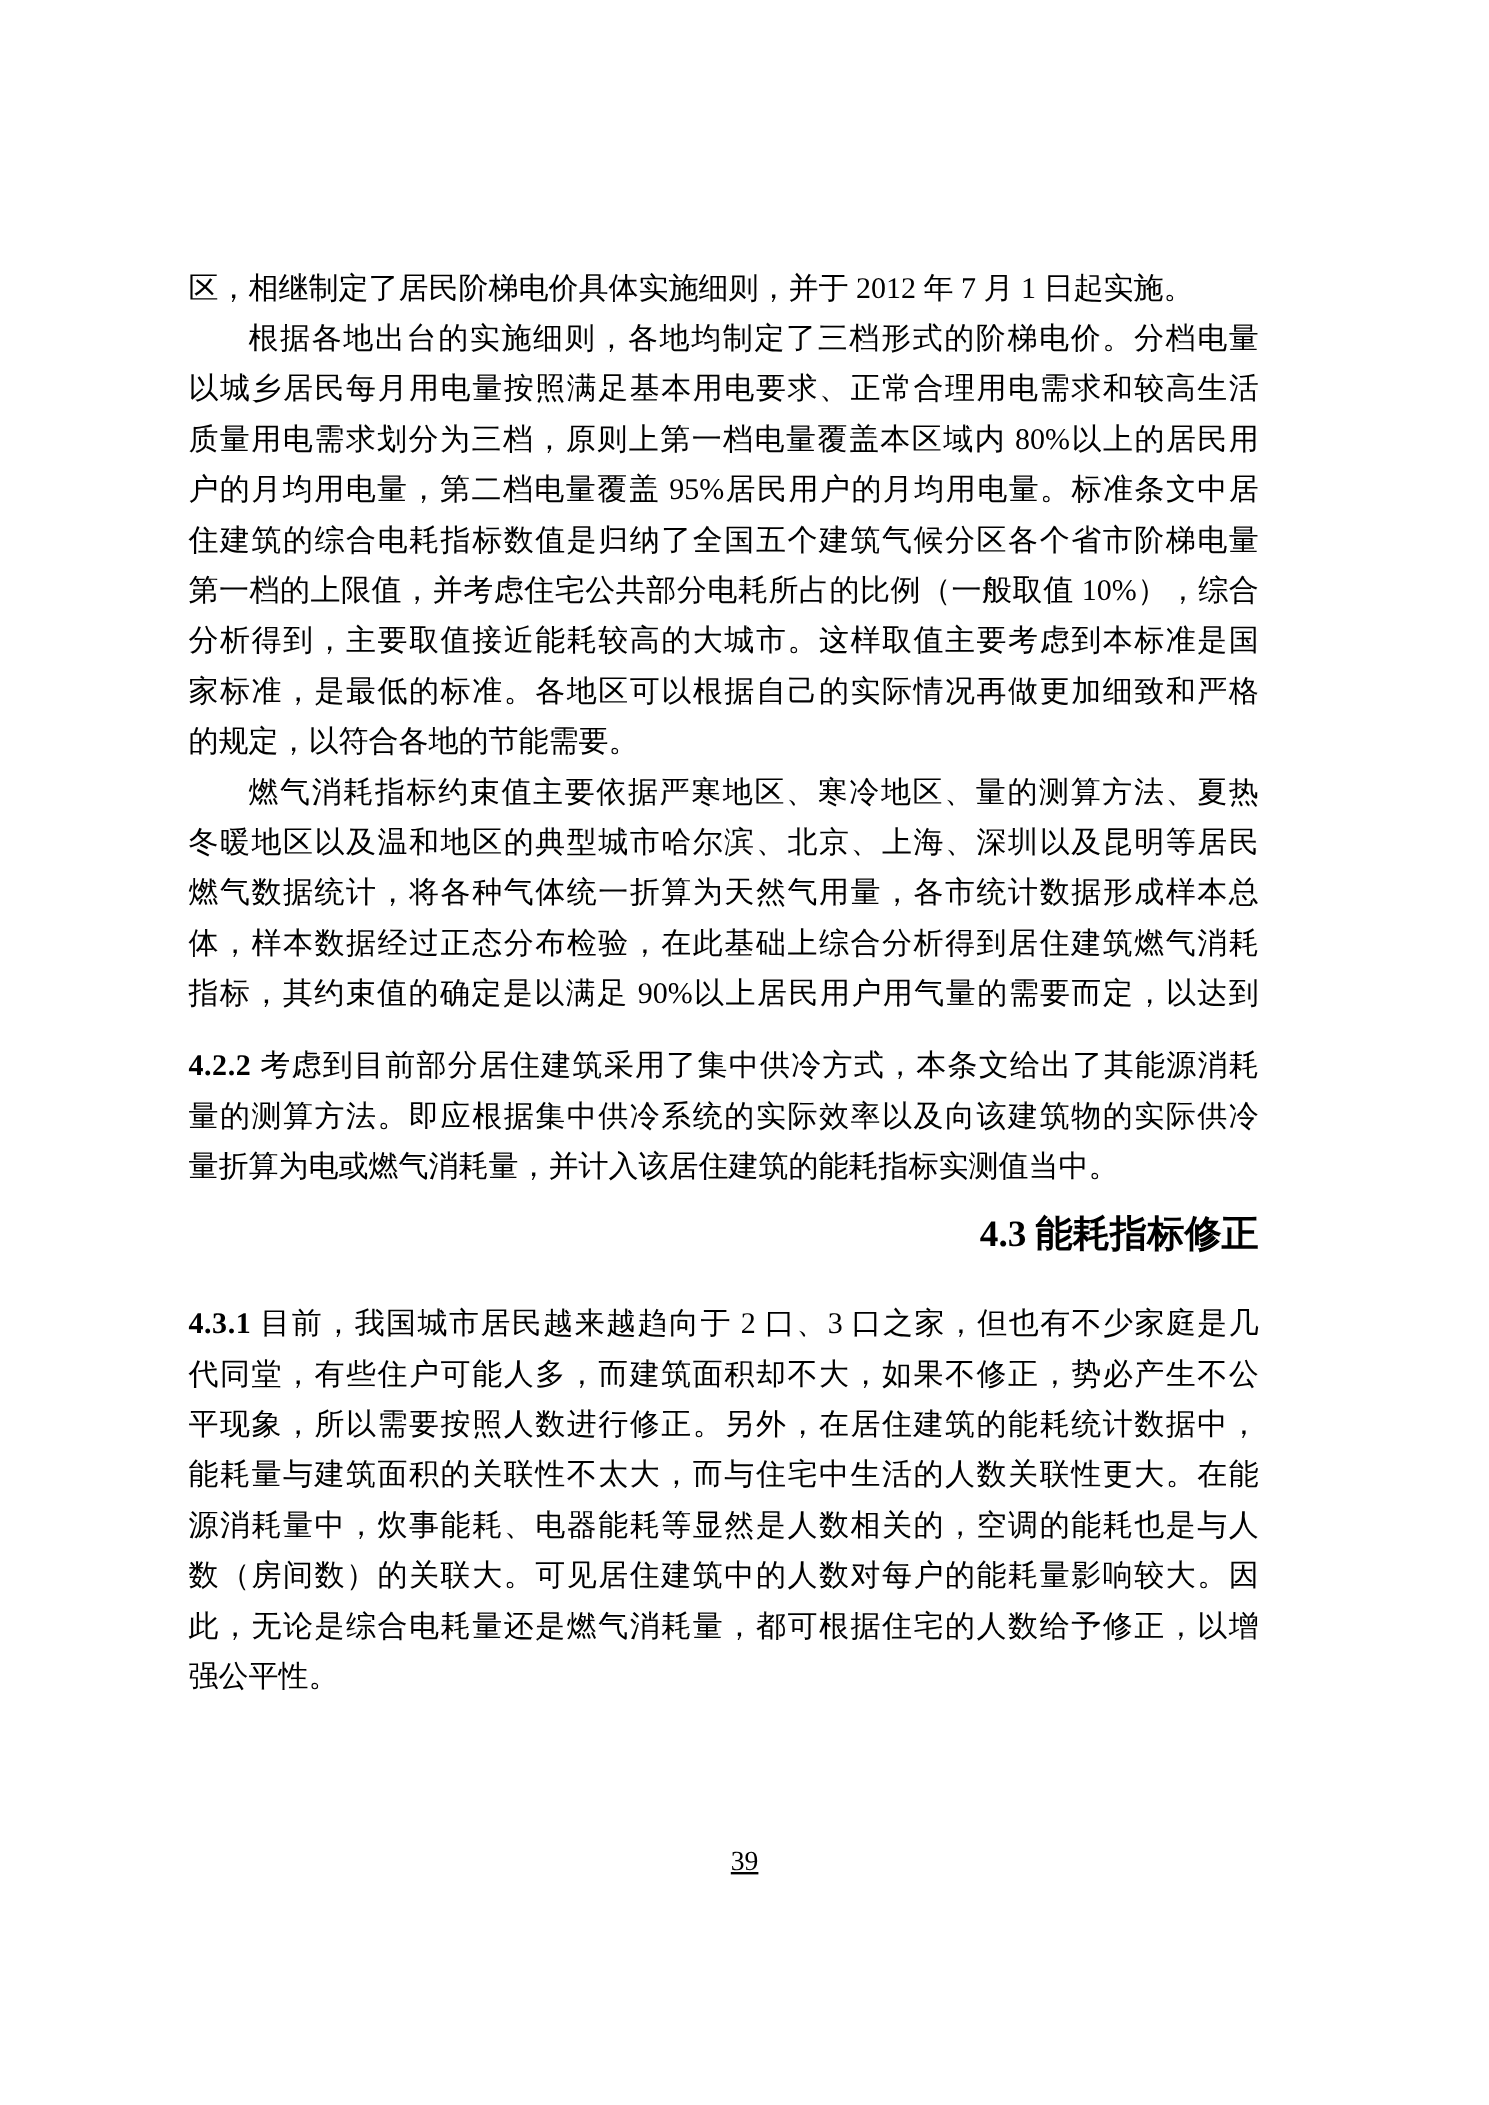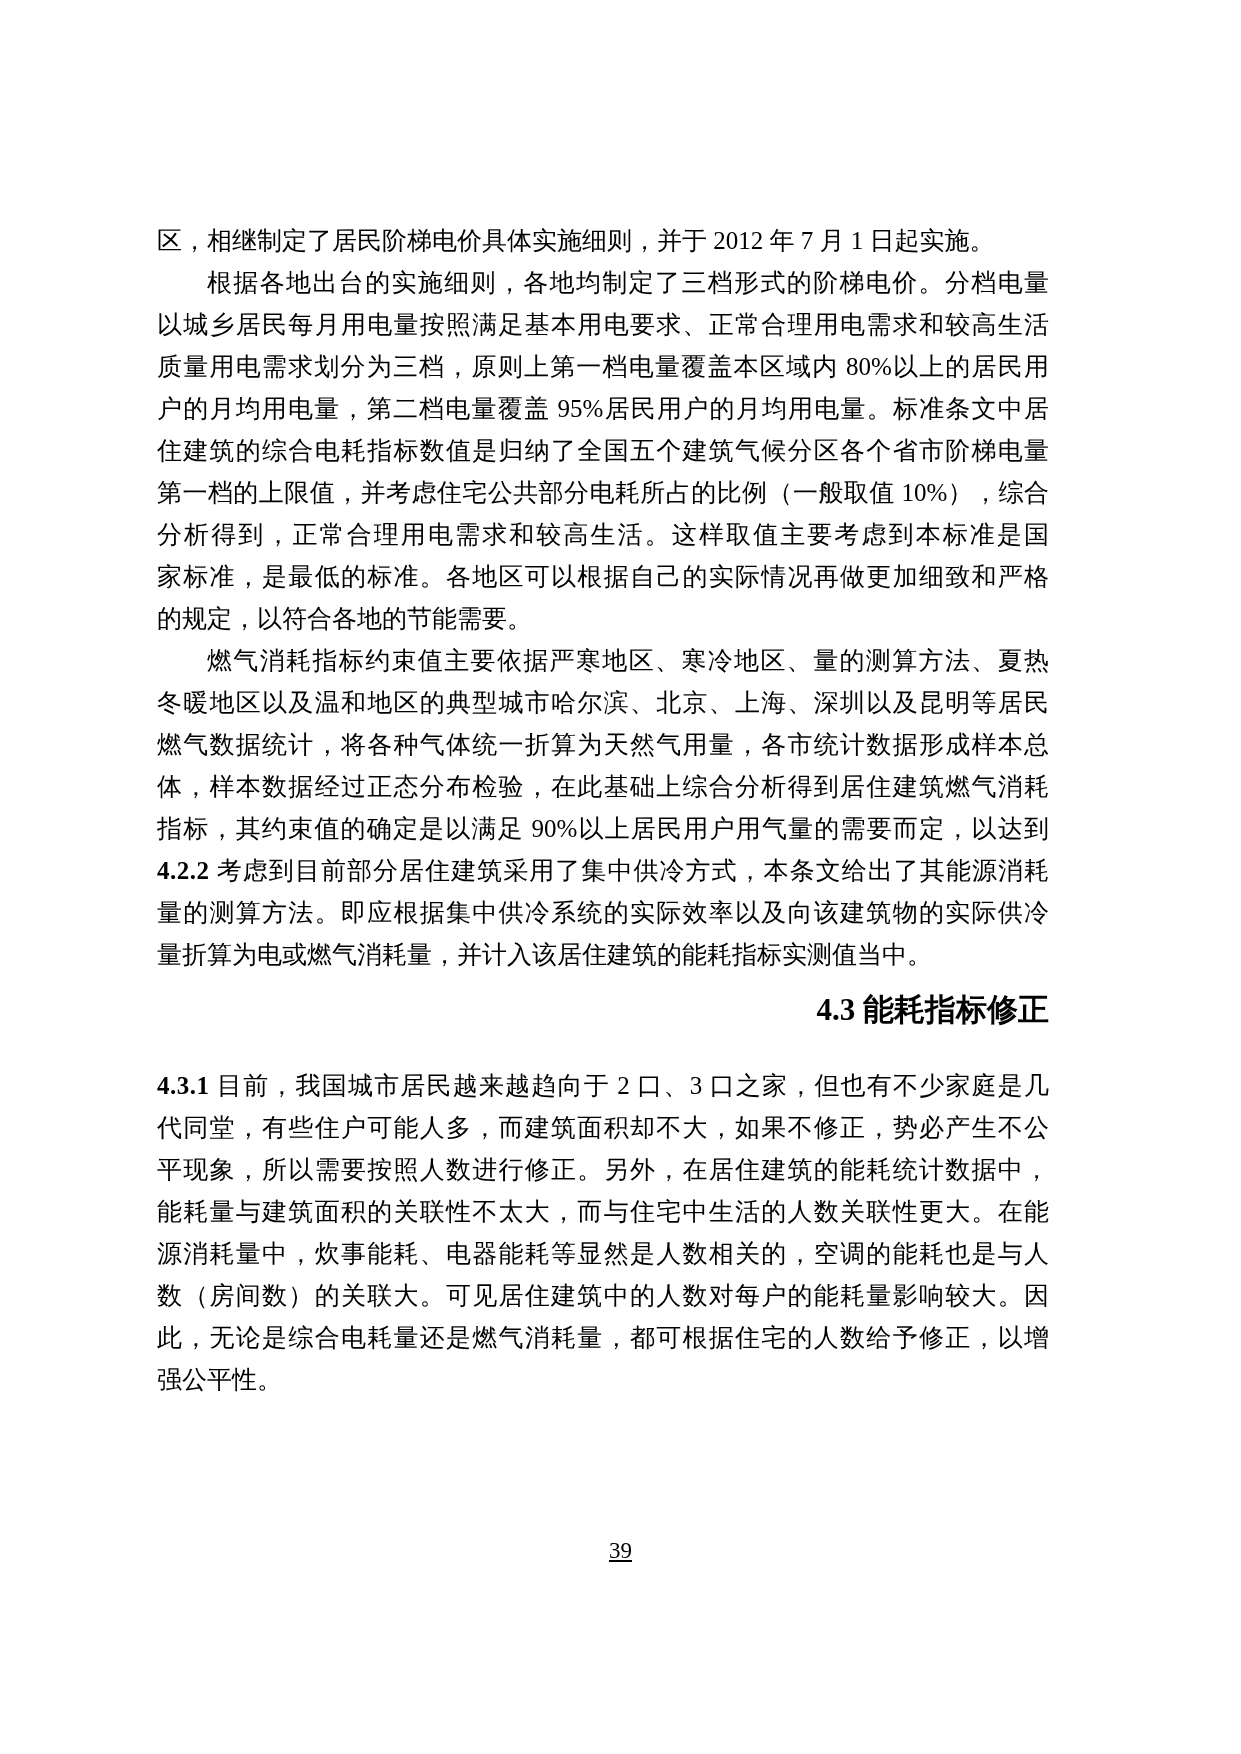--- a/index.html
+++ b/index.html
@@ -29,20 +29,21 @@
     white-space: nowrap;
   }
   .line.last {
     text-align: left;
     text-align-last: left;
   }
   .line.indent {
     text-indent: 2em;
   }
   .line.sec-start {
+    margin-top: 18px;
   }
   .clause {
     font-weight: bold;
     letter-spacing: 0.5px;
   }
   .heading {
     font-size: 31px;
     line-height: 44px;
     font-weight: bold;
     text-align: right;
@@ -66,21 +67,21 @@
   <div class="content">
 
     <div class="line last">区，相继制定了居民阶梯电价具体实施细则，并于 2012 年 7 月 1 日起实施。</div>
 
     <div class="line indent">根据各地出台的实施细则，各地均制定了三档形式的阶梯电价。分档电量</div>
     <div class="line">以城乡居民每月用电量按照满足基本用电要求、正常合理用电需求和较高生活</div>
     <div class="line">质量用电需求划分为三档，原则上第一档电量覆盖本区域内 80%以上的居民用</div>
     <div class="line">户的月均用电量，第二档电量覆盖 95%居民用户的月均用电量。标准条文中居</div>
     <div class="line">住建筑的综合电耗指标数值是归纳了全国五个建筑气候分区各个省市阶梯电量</div>
     <div class="line">第一档的上限值，并考虑住宅公共部分电耗所占的比例（一般取值 10%），综合</div>
-    <div class="line">分析得到，正常合理用电需求和较高生活。这样取值主要考虑到本标准是国</div>
+    <div class="line">分析得到，主要取值接近能耗较高的大城市。这样取值主要考虑到本标准是国</div>
     <div class="line">家标准，是最低的标准。各地区可以根据自己的实际情况再做更加细致和严格</div>
     <div class="line last">的规定，以符合各地的节能需要。</div>
 
     <div class="line indent">燃气消耗指标约束值主要依据严寒地区、寒冷地区、量的测算方法、夏热</div>
     <div class="line">冬暖地区以及温和地区的典型城市哈尔滨、北京、上海、深圳以及昆明等居民</div>
     <div class="line">燃气数据统计，将各种气体统一折算为天然气用量，各市统计数据形成样本总</div>
     <div class="line">体，样本数据经过正态分布检验，在此基础上综合分析得到居住建筑燃气消耗</div>
     <div class="line">指标，其约束值的确定是以满足 90%以上居民用户用气量的需要而定，以达到</div>
 
     <div class="line sec-start">

